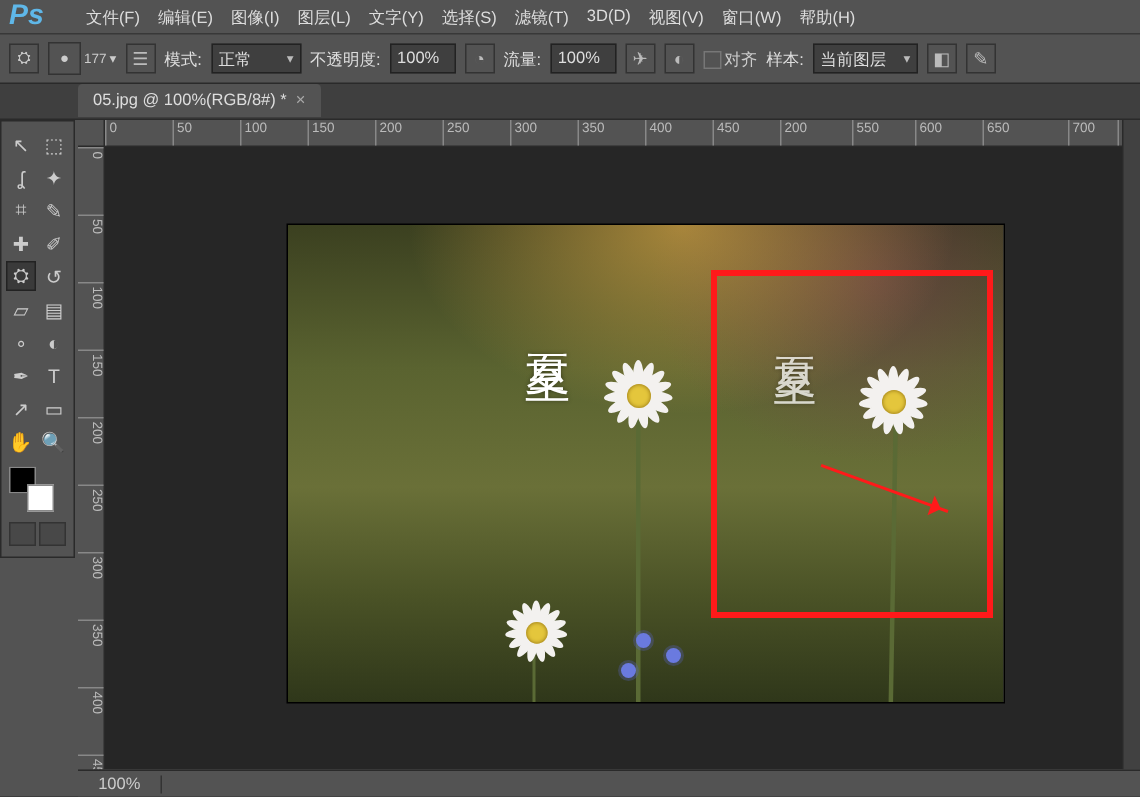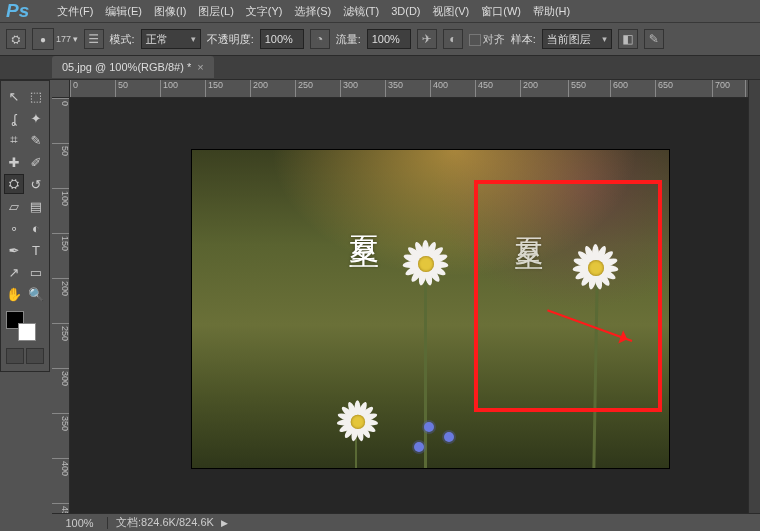--- a/index.html
+++ b/index.html
@@ -291,17 +291,13 @@
 
     <div class="redbox" style="left:282px; top:30px; width:188px; height:232px"></div>
     <div class="arrow" style="left:440px; top:190px; transform:rotate(200deg); width:90px"></div>
   </div>
 </div>
 
 <div class="rightdock"></div>
 
 <div class="status">
   <div class="zoom">100%</div>
-  <div class="docinfo">
-    <span>文档:</span><span>824.6K/824.6K</span>
-    <span class="arrow-r">▶</span>
-  </div>
 </div>
 
 </body></html>

